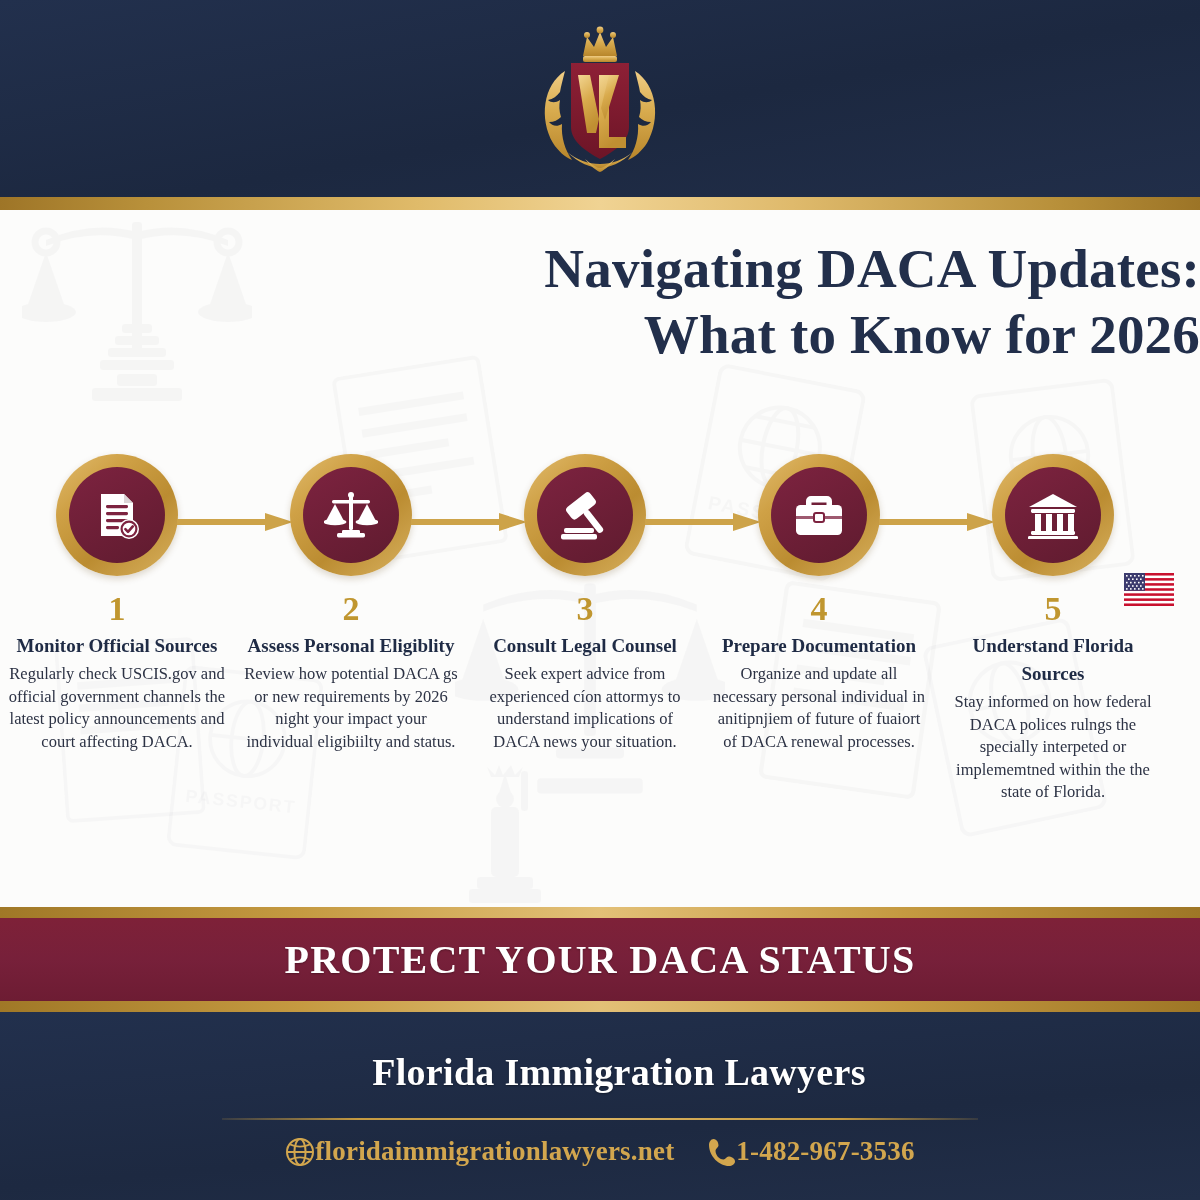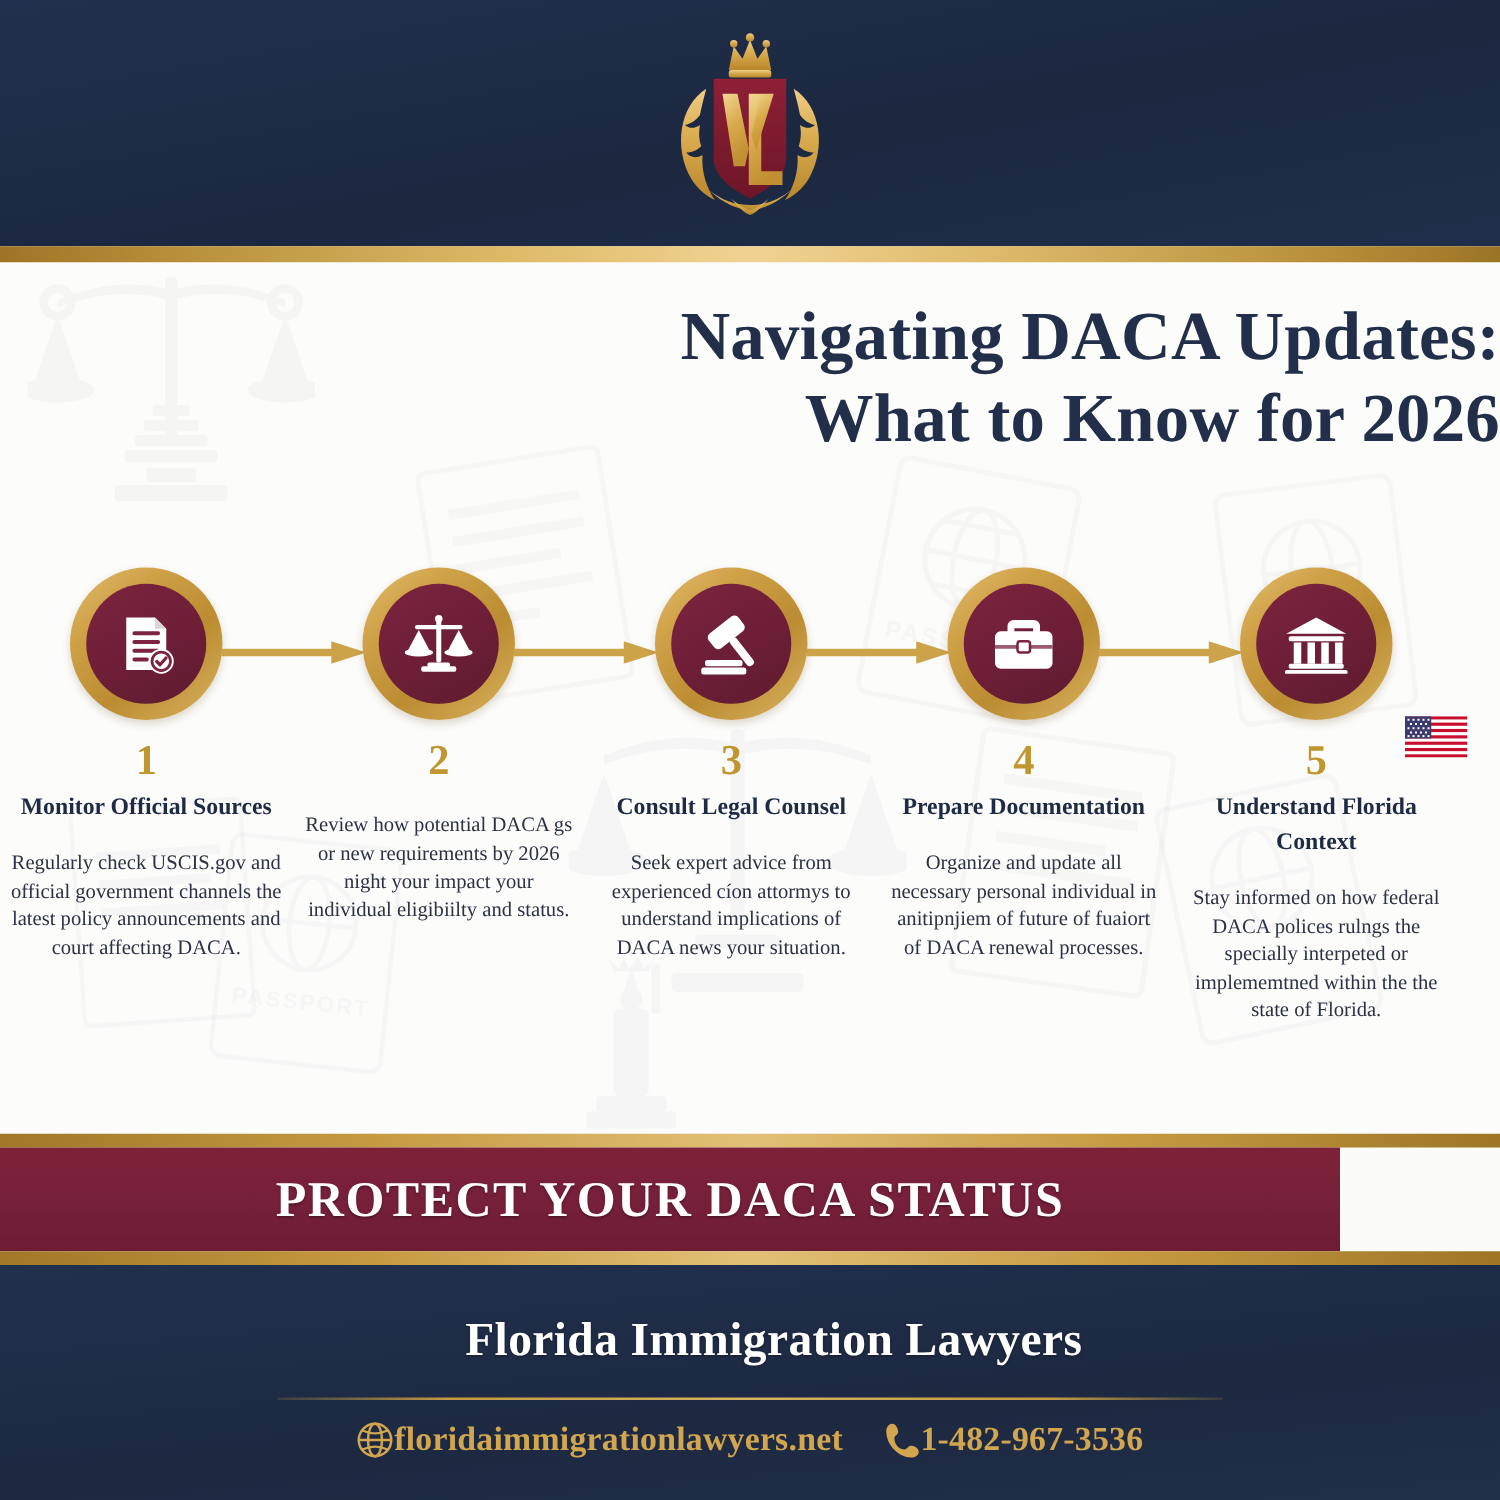--- a/index.html
+++ b/index.html
@@ -138,39 +138,39 @@
     line-height: 28px;
     text-align: center;
     margin-top: 2px;
     width: 210px;
   }
   .step-desc {
     font-size: 16.5px;
     color: #2c3244;
     line-height: 22.5px;
     text-align: center;
-    margin-top: 19px;
+    margin-top: 3px;
     width: 218px;
   }
   .us-flag {
     position: absolute;
     left: 1124px; top: 573px;
     width: 50px; height: 33px;
   }
   .us-flag svg { display: block; }
 
   
   .cta-top-gold {
     position: absolute; left: 0; top: 907px;
     width: 1200px; height: 11px;
     background: linear-gradient(90deg,#a07827 0%, #c59a41 25%, #e3c077 50%, #c59a41 75%, #9e7626 100%);
   }
   .cta {
     position: absolute; left: 0; top: 918px;
-    width: 1072px; height: 83px;
+    width: 1200px; height: 83px;
     background: linear-gradient(180deg,#7e2138 0%, #77203a 50%, #6d1c33 100%);
     display:flex; align-items:center; justify-content:center;
   }
   .cta-text {
     color: #ffffff;
     font-size: 40px;
     font-weight: bold;
     letter-spacing: 1.2px;
     text-shadow: 0 1px 2px rgba(0,0,0,.30);
   }
@@ -453,20 +453,21 @@
             </div>
           </div>
           <div class="arrow">
             <svg width="116" height="18" viewBox="0 0 116 18">
               <rect x="0" y="6" width="92" height="6" fill="#cda349"></rect>
               <path d="M88 0 L116 9 L88 18 Z" fill="#cda349"></path>
             </svg>
           </div>
         </div>
         <div class="step-num">2</div>
+        <div class="step-title">Assess Personal Eligiblity</div>
         <div class="step-desc">Review how potential DACA gs or new requirements by 2026 night your impact your individual eligibiilty and status.</div>
       </div>
 
       <div class="step">
         <div class="badge-row">
           <div class="badge">
             <div class="badge-inner">
               <svg width="54" height="52" viewBox="0 0 54 52" fill="#ffffff">
                 <g transform="rotate(-38 27 22)">
                   <rect x="12" y="8" width="30" height="15" rx="4"></rect>
@@ -524,21 +525,21 @@
                 <rect x="20" y="23" width="6" height="17"></rect>
                 <rect x="31" y="23" width="6" height="17"></rect>
                 <rect x="42" y="23" width="6" height="17"></rect>
                 <rect x="5" y="40" width="44" height="4" rx="1.4"></rect>
                 <rect x="2" y="45" width="50" height="3.5" rx="1.4"></rect>
               </svg>
             </div>
           </div>
         </div>
         <div class="step-num">5</div>
-        <div class="step-title">Understand Florida Context</div>
+        <div class="step-title">Understand Florida Sources</div>
         <div class="step-desc">Stay informed on how federal DACA polices rulngs the specially interpeted or implememtned within the the state of Florida.</div>
       </div>
 
     </div>
   </div>
 
   <div class="us-flag">
     <svg width="50" height="33" viewBox="0 0 50 33">
       <rect width="50" height="33" fill="#ffffff"></rect>
       <g fill="#c8102e">

